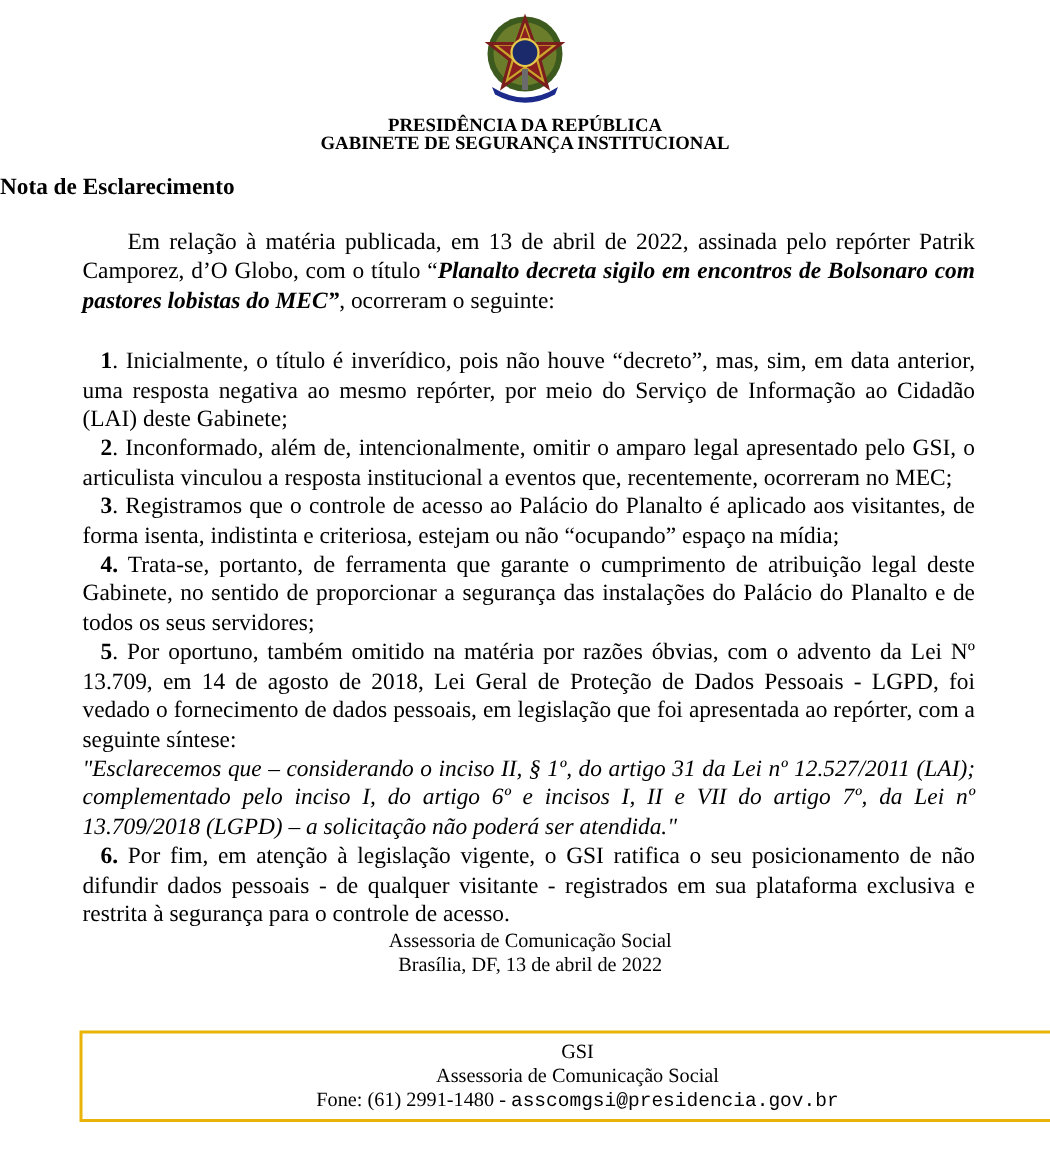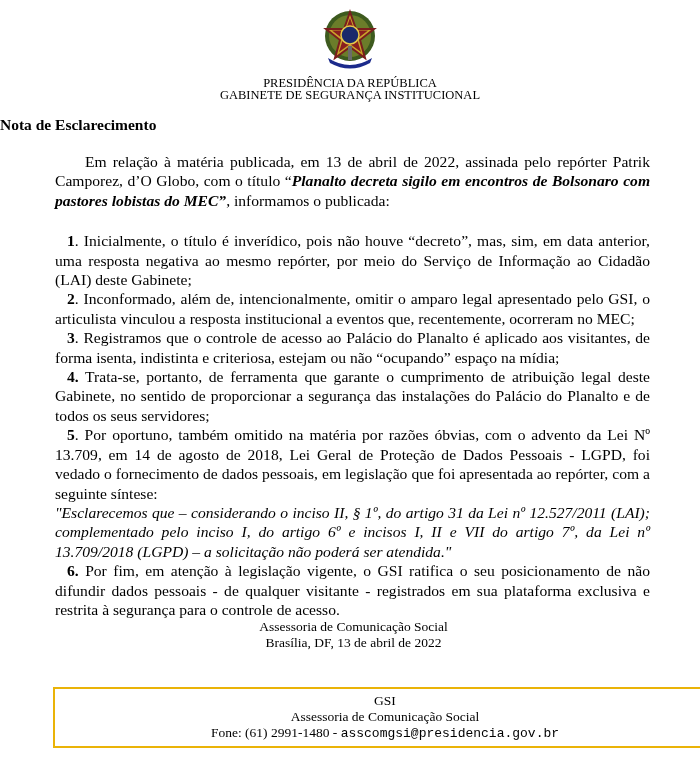--- a/index.html
+++ b/index.html
@@ -6,21 +6,21 @@
     body {
       width: 700px; height: 774px; position: relative; overflow: hidden;
       font-family: "Liberation Serif", "DejaVu Serif", serif;
       color: #000;
     }
     .emblem {
       position: absolute; left: 318px; top: 8px; width: 64px; height: 64px;
     }
     .header {
       position: absolute; left: 0; width: 700px; text-align: center;
-      font-weight: normal; font-size: 12.5px; line-height: 13px; letter-spacing: 0px;
+      font-weight: bold; font-size: 12.5px; line-height: 13px; letter-spacing: 0px;
     }
     .header.l1 { top: 77px; }
     .header.l2 { top: 89px; }
     .title {
       position: absolute; left: 0; width: 700px; top: 116px;
       text-align: left; font-weight: bold; font-size: 15.5px;
     }
     .body {
       position: absolute; left: 55px; width: 595px; top: 152px;
       font-size: 15.6px; line-height: 19.4px; text-align: justify;
@@ -53,21 +53,21 @@
   <rect x="30" y="38" width="4" height="14" fill="#6b6b6b"></rect>
   <path d="M10 50 Q32 64 54 50 L52 55 Q32 66 12 55 Z" fill="#1b2a8b"></path>
 </svg>
 
 <div class="header l1">PRESIDÊNCIA DA REPÚBLICA</div>
 <div class="header l2">GABINETE DE SEGURANÇA INSTITUCIONAL</div>
 
 <div class="title">Nota de Esclarecimento</div>
 
 <div class="body">
-  <p class="intro"><span>Em relação à matéria publicada, em 13 de abril de 2022, assinada pelo repórter Patrik Camporez, d’O Globo, com o título “</span><b><i>Planalto decreta sigilo em encontros de Bolsonaro com pastores lobistas do MEC”</i></b><span>, informamos o publicada:</span></p>
+  <p class="intro"><span>Em relação à matéria publicada, em 13 de abril de 2022, assinada pelo repórter Patrik Camporez, d’O Globo, com o título “</span><b><i>Planalto decreta sigilo em encontros de Bolsonaro com pastores lobistas do MEC”</i></b><span>, ocorreram o seguinte:</span></p>
 
   <p class="item"><b>1</b><span>. Inicialmente, o título é inverídico, pois não houve “decreto”, mas, sim, em data anterior, uma resposta negativa ao mesmo repórter, por meio do Serviço de Informação ao Cidadão (LAI) deste Gabinete;</span></p>
   <p class="item"><b>2</b><span>. Inconformado, além de, intencionalmente, omitir o amparo legal apresentado pelo GSI, o articulista vinculou a resposta institucional a eventos que, recentemente, ocorreram no MEC;</span></p>
   <p class="item"><b>3</b><span>. Registramos que o controle de acesso ao Palácio do Planalto é aplicado aos visitantes, de forma isenta, indistinta e criteriosa, estejam ou não “ocupando” espaço na mídia;</span></p>
   <p class="item"><b>4.</b><span> Trata-se, portanto, de ferramenta que garante o cumprimento de atribuição legal deste Gabinete, no sentido de proporcionar a segurança das instalações do Palácio do Planalto e de todos os seus servidores;</span></p>
   <p class="item"><b>5</b><span>. Por oportuno, também omitido na matéria por razões óbvias, com o advento da Lei Nº 13.709, em 14 de agosto de 2018, Lei Geral de Proteção de Dados Pessoais - LGPD, foi vedado o fornecimento de dados pessoais, em legislação que foi apresentada ao repórter, com a seguinte síntese:</span></p>
   <p class="quote">"Esclarecemos que – considerando o inciso II, § 1º, do artigo 31 da Lei nº 12.527/2011 (LAI); complementado pelo inciso I, do artigo 6º e incisos I, II e VII do artigo 7º, da Lei nº 13.709/2018 (LGPD) – a solicitação não poderá ser atendida."</p>
   <p class="item"><b>6.</b><span> Por fim, em atenção à legislação vigente, o GSI ratifica o seu posicionamento de não difundir dados pessoais - de qualquer visitante - registrados em sua plataforma exclusiva e restrita à segurança para o controle de acesso.</span></p>
 
   <div class="signoff">Assessoria de Comunicação Social</div>

